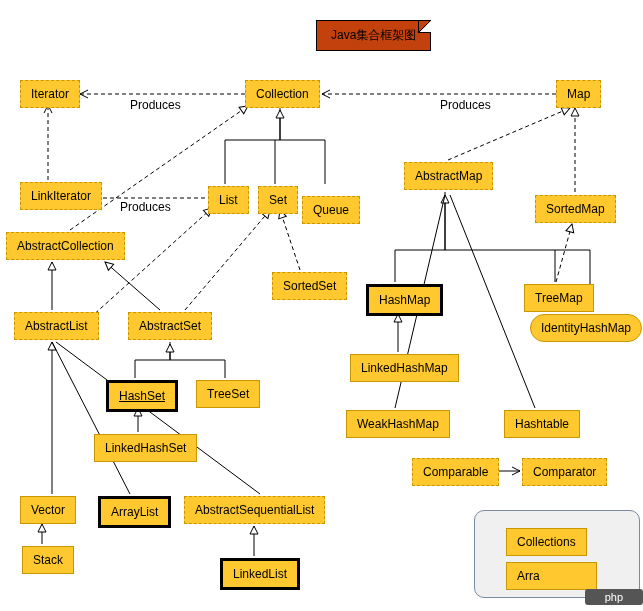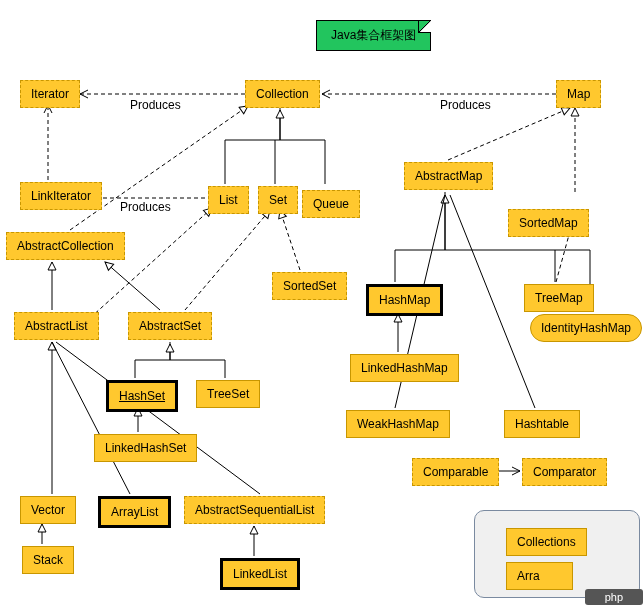--- a/index.html
+++ b/index.html
@@ -24,21 +24,21 @@
     z-index: 5;
   }
   .dashed {
     border-style: dashed;
   }
   .thick {
     border: 3px solid #000;
   }
   .note {
     position: absolute;
-    background: #22c55e;
+    background: #c2410c;
     border: 1px solid #000;
     padding: 6px 14px;
     box-sizing: border-box;
     z-index: 5;
   }
   .note::after {
     content: "";
     position: absolute;
     right: -1px; top: -1px;
     width: 12px; height: 12px;
@@ -160,23 +160,23 @@
 <div class="label" style="left:440px; top:98px;">Produces</div>
 <div class="label" style="left:120px; top:200px;">Produces</div>
 
 <div class="box dashed" style="left:20px; top:80px;">Iterator</div>
 <div class="box dashed" style="left:245px; top:80px;">Collection</div>
 <div class="box dashed" style="left:556px; top:80px;">Map</div>
 
 <div class="box dashed" style="left:20px; top:182px;">LinkIterator</div>
 <div class="box dashed" style="left:208px; top:186px;">List</div>
 <div class="box dashed" style="left:258px; top:186px;">Set</div>
-<div class="box dashed" style="left:302px; top:190px;text-align:center;">Queue</div>
+<div class="box dashed" style="left:302px; top:196px;text-align:center;">Queue</div>
 <div class="box dashed" style="left:404px; top:162px;">AbstractMap</div>
-<div class="box dashed" style="left:508px; top:195px;margin-top:14px;">SortedMap</div>
+<div class="box dashed" style="left:535px; top:195px;">SortedMap</div>
 
 <div class="box dashed" style="left:6px; top:232px;">AbstractCollection</div>
 <div class="box dashed" style="left:272px; top:272px;">SortedSet</div>
 <div class="box thick" style="left:366px; top:284px;">HashMap</div>
 <div class="box" style="left:524px; top:284px;">TreeMap</div>
 
 <div class="box dashed" style="left:14px; top:312px;">AbstractList</div>
 <div class="box dashed" style="left:128px; top:312px;">AbstractSet</div>
 <div class="box" style="left:530px; top:314px;border-radius:14px;">IdentityHashMap</div>
 <div class="box" style="left:350px; top:354px;">LinkedHashMap</div>
@@ -192,15 +192,15 @@
 
 <div class="box" style="left:20px; top:496px;">Vector</div>
 <div class="box thick" style="left:98px; top:496px;">ArrayList</div>
 <div class="box dashed" style="left:184px; top:496px;">AbstractSequentialList</div>
 
 <div class="box" style="left:22px; top:546px;">Stack</div>
 <div class="box thick" style="left:220px; top:558px;">LinkedList</div>
 
 <div class="legend-panel" style="left:474px; top:510px; width:164px; height:86px;"></div>
 <div class="box" style="left:506px; top:528px;">Collections</div>
-<div class="box" style="left:506px; top:562px; padding-right:32px;">Arra</div>
+<div class="box" style="left:506px; top:562px; padding-right:56px;">Arra</div>
 
 <div class="watermark">php</div>
 
 </body></html>

